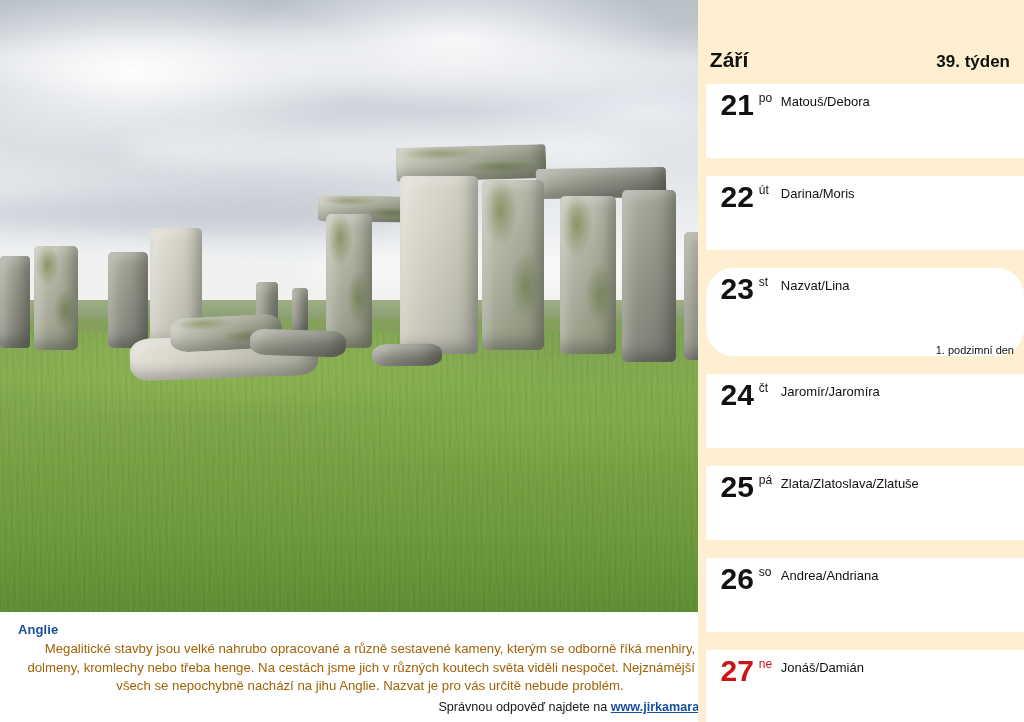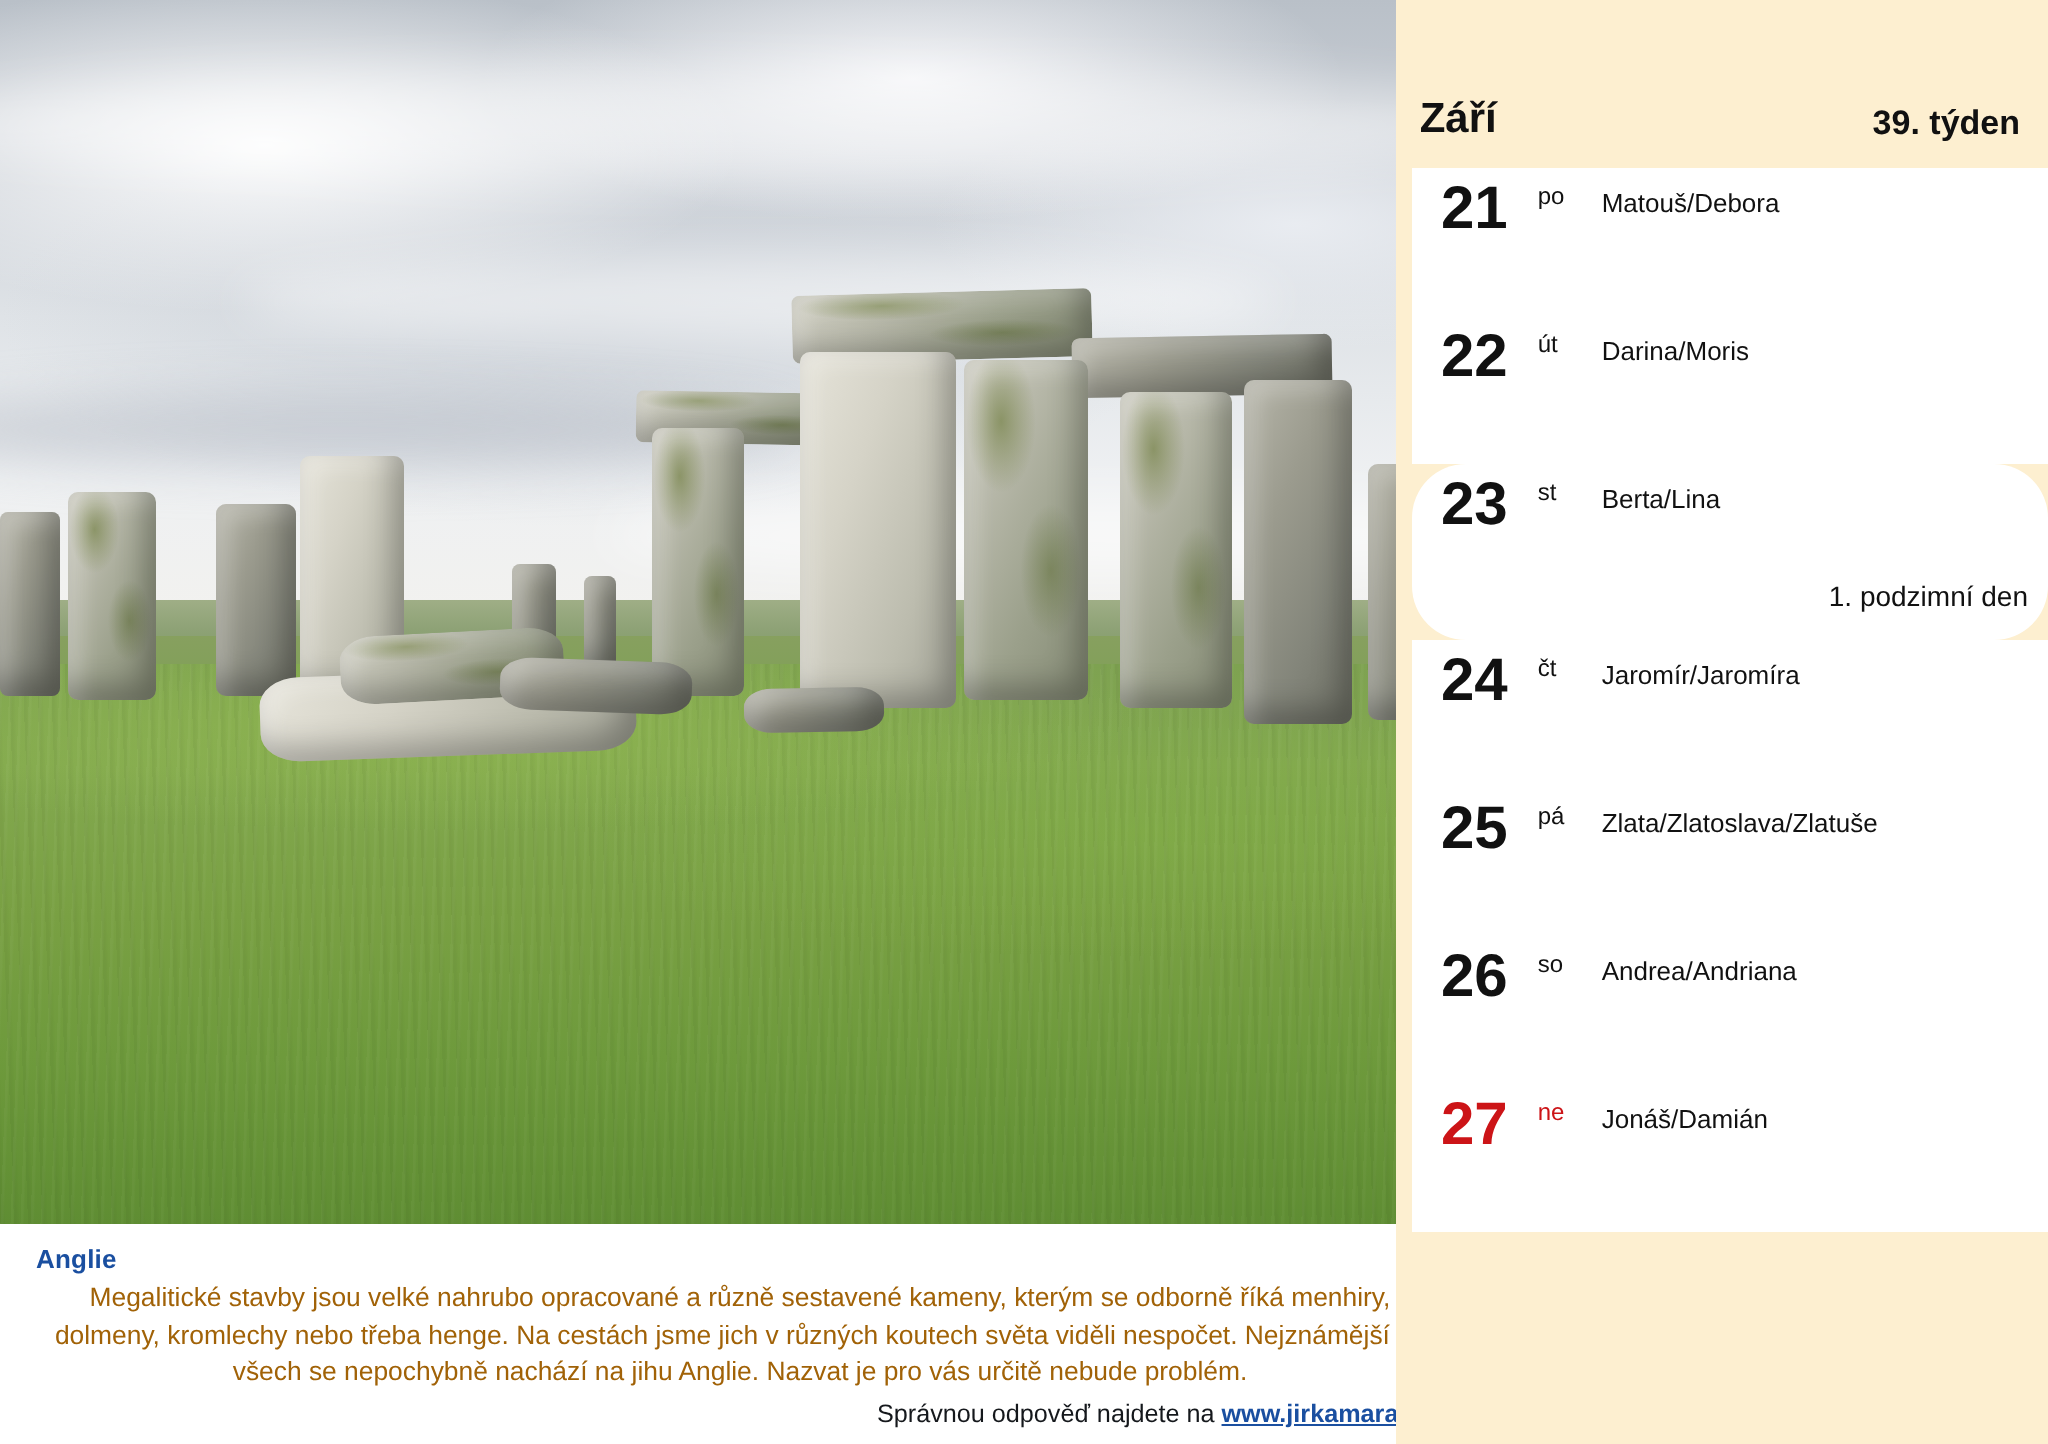--- a/index.html
+++ b/index.html
@@ -188,26 +188,25 @@
   }
 
   .days {
     position: relative;
     padding: 0 0 0 8px;
   }
   .day {
     position: relative;
     background: #ffffff;
     height: 74px;
-    margin-bottom: 0;
+    margin-bottom: 18px;
     box-sizing: border-box;
     padding: 6px 8px 4px 8px;
     display: flex;
     align-items: flex-start;
-    gap: 10px;
   }
   .day.sunday .daynum,
   .day.sunday .dow { color: #cc1417; }
 
   .daynum {
     font-size: 30px;
     font-weight: bold;
     line-height: 1;
     color: #111;
     min-width: 40px;
@@ -224,22 +223,22 @@
   .names {
     font-size: 13px;
     color: #111;
     padding-top: 4px;
     padding-left: 4px;
     line-height: 1.2;
   }
   .note {
     position: absolute;
     right: 10px;
-    bottom: 14px;
-    font-size: 14px;
+    bottom: 0;
+    font-size: 11px;
     color: #111;
   }
   .day.tall { height: 88px; border-radius: 27px; }
 </style>
 </head>
 <body>
 
 <div class="page">
 
   <div class="photo-page">
@@ -306,21 +305,21 @@
 
       <div class="day">
         <div class="daynum">22</div>
         <div class="dow">út</div>
         <div class="names">Darina/Moris</div>
       </div>
 
       <div class="day tall">
         <div class="daynum">23</div>
         <div class="dow">st</div>
-        <div class="names">Berta/Lina</div>
+        <div class="names">Nazvat/Lina</div>
         <div class="note">1. podzimní den</div>
       </div>
 
       <div class="day">
         <div class="daynum">24</div>
         <div class="dow">čt</div>
         <div class="names">Jaromír/Jaromíra</div>
       </div>
 
       <div class="day">

